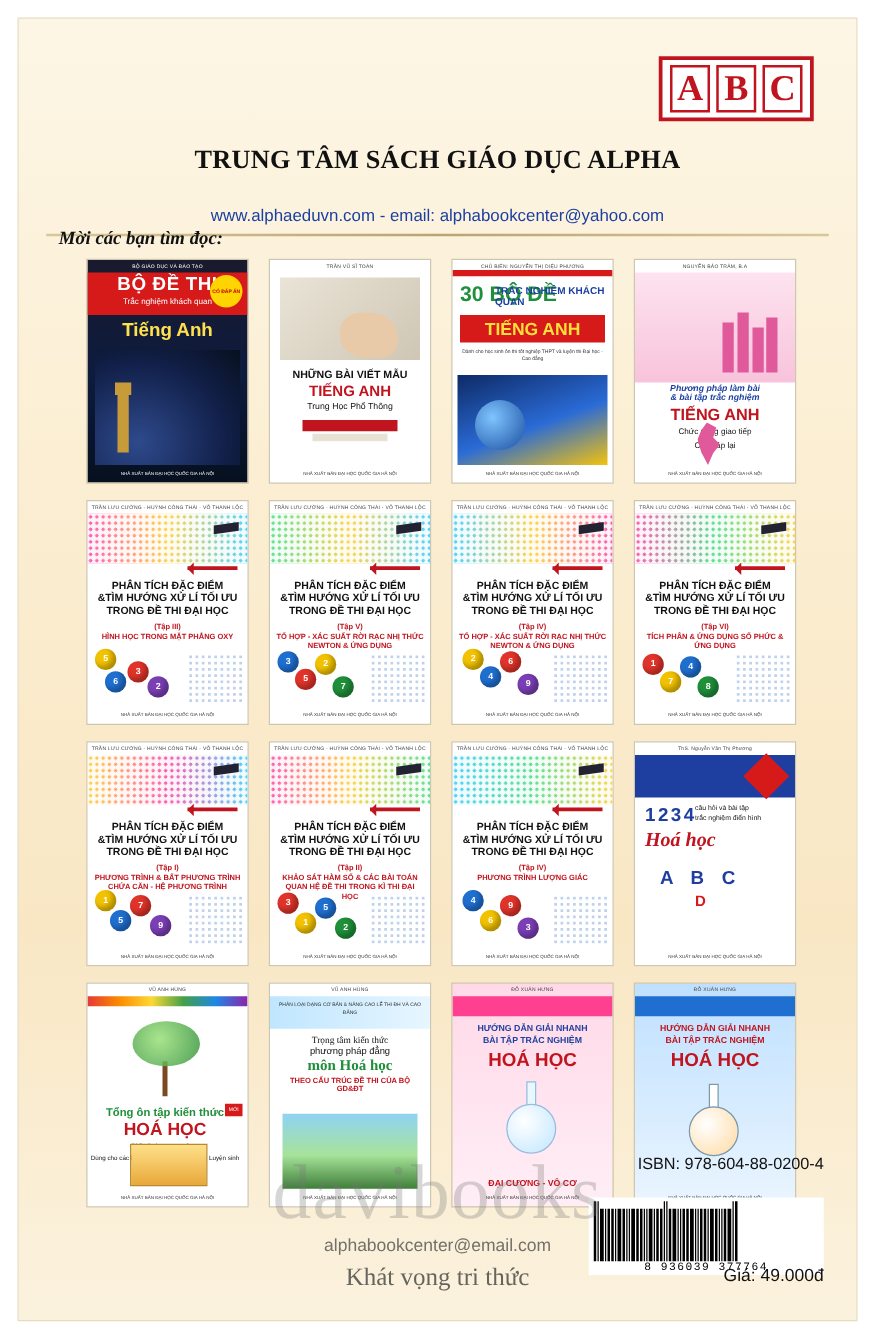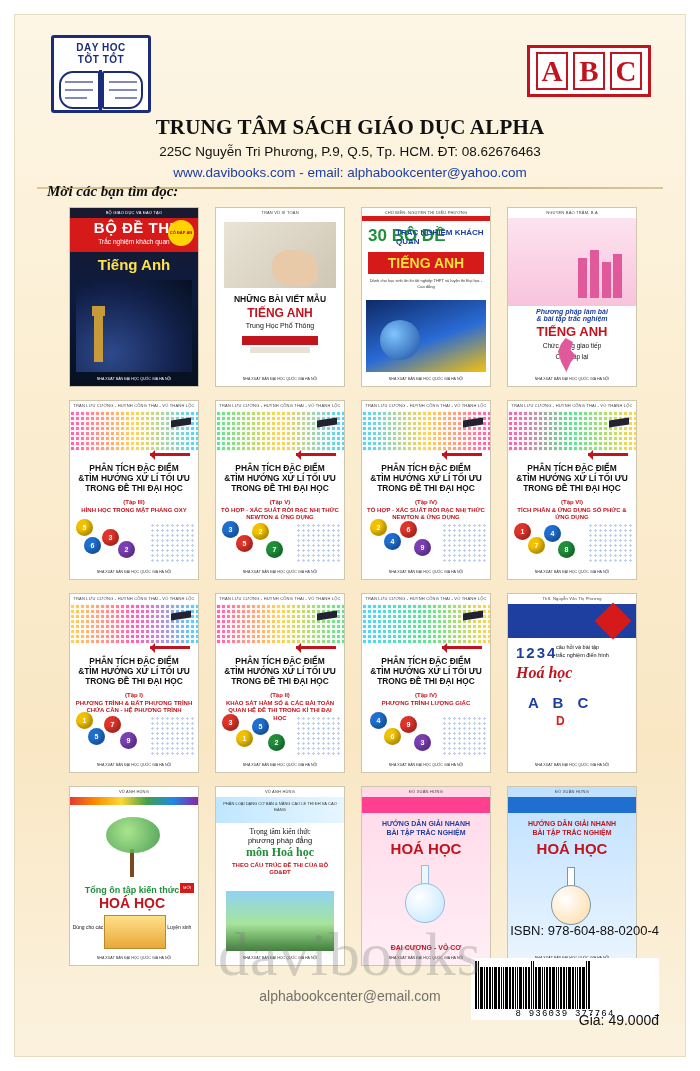--- a/index.html
+++ b/index.html
@@ -312,47 +312,29 @@
     color: rgba(60,60,60,.78);
   }
 </style>
 </head>
 <body>
 
 <div class="page">
 
   <div class="header">
 
-    <div class="logo-left">
-      <div class="logo-left-text">
-        <span class="l1">DẠY HỌC</span>
-        <span class="l2">TỐT  TỐT</span>
-      </div>
-      <div class="book-shape">
-        <div class="half left"></div>
-        <div class="half right"></div>
-        <div class="spine"></div>
-        <div class="line" style="left:6px; top:10px; width:28px;"></div>
-        <div class="line" style="left:6px; top:18px; width:28px;"></div>
-        <div class="line" style="left:6px; top:26px; width:22px;"></div>
-        <div class="line" style="right:6px; top:10px; width:28px;"></div>
-        <div class="line" style="right:6px; top:18px; width:28px;"></div>
-        <div class="line" style="right:6px; top:26px; width:22px;"></div>
-      </div>
-    </div>
 
     <div class="logo-right">
       <div class="cell">A</div>
       <div class="cell">B</div>
       <div class="cell">C</div>
     </div>
 
     <div class="center-title">TRUNG TÂM SÁCH GIÁO DỤC ALPHA</div>
-    <div class="addr">225C Nguyễn Tri Phương, P.9, Q.5, Tp. HCM. ĐT: 08.62676463</div>
-    <div class="web">www.davibooks.com   -   email: alphabookcenter@yahoo.com</div>
+    <div class="web">www.alphaeduvn.com   -   email: alphabookcenter@yahoo.com</div>
   </div>
 
   <div class="divider"></div>
   <div class="invite">Mời các bạn tìm đọc:</div>
 
   <div class="grid">
 
     <div class="cover c1">
       <div class="cv-top" style="color:#fff">BỘ GIÁO DỤC VÀ ĐÀO TẠO</div>
       <div class="band">
@@ -724,14 +706,15 @@
       <i style="width:1px;height:48px"></i>
         <i style="width:2px;height:48px"></i>
     </div>
     <div class="digits">8 936039 377764</div>
   </div>
 
   <div class="price">Giá: 49.000đ</div>
 
   <div class="wm1">davibooks</div>
   <div class="wm2">alphabookcenter@email.com</div>
+  <div class="wm3">Khát vọng tri thức</div>
 
 </div>
 
 </body></html>

